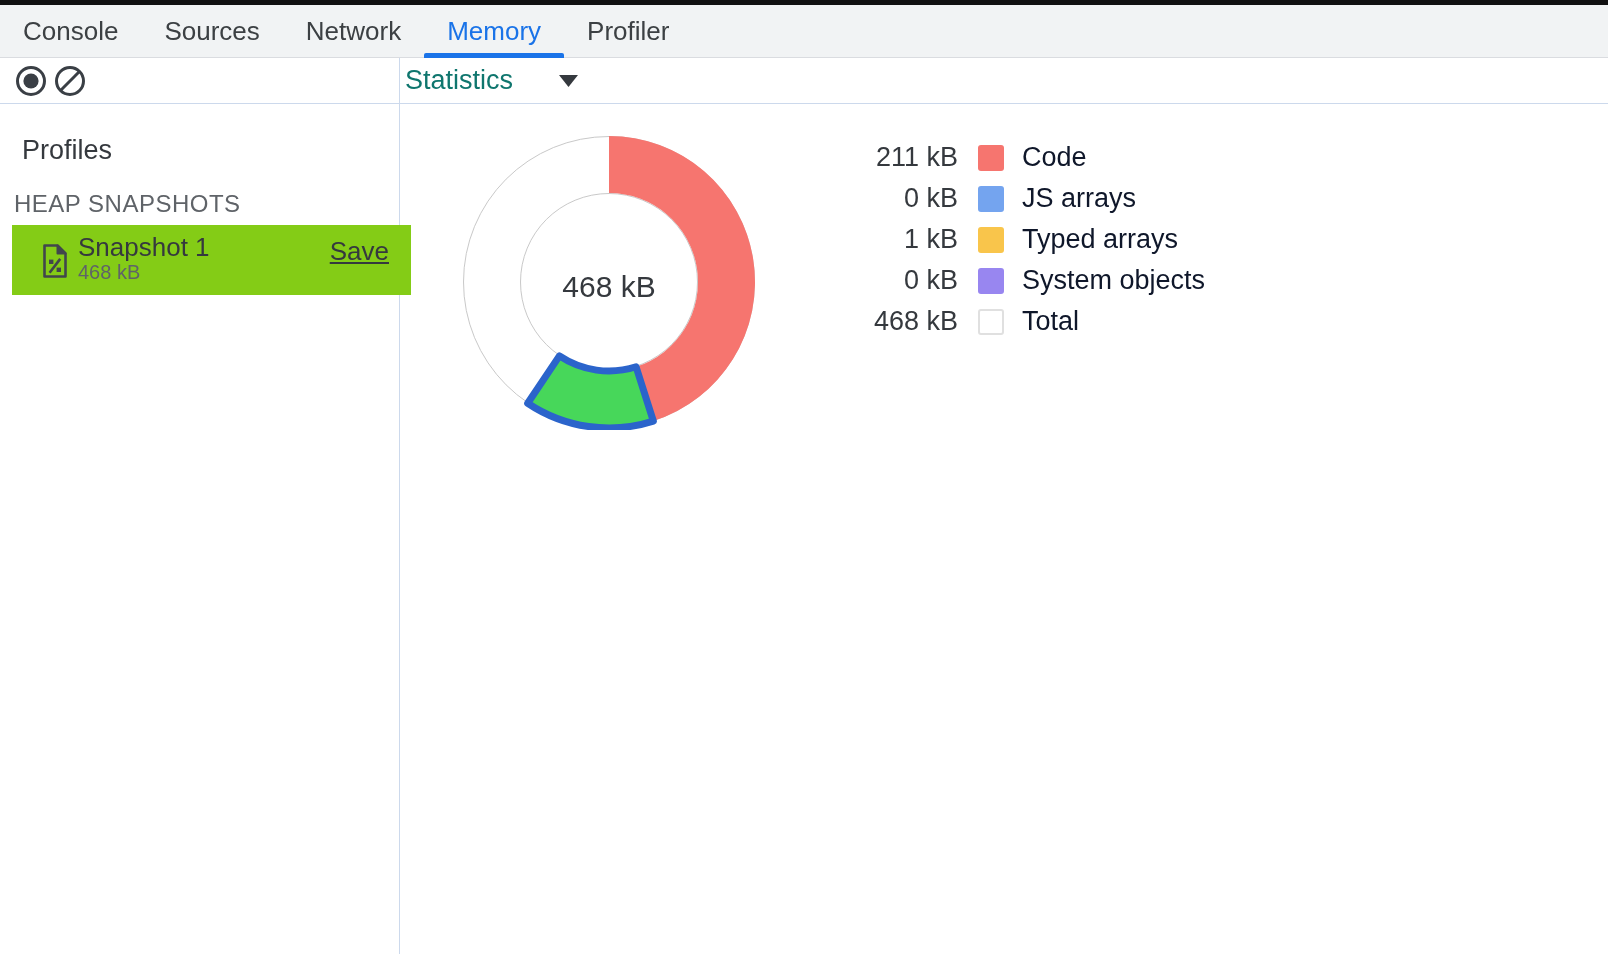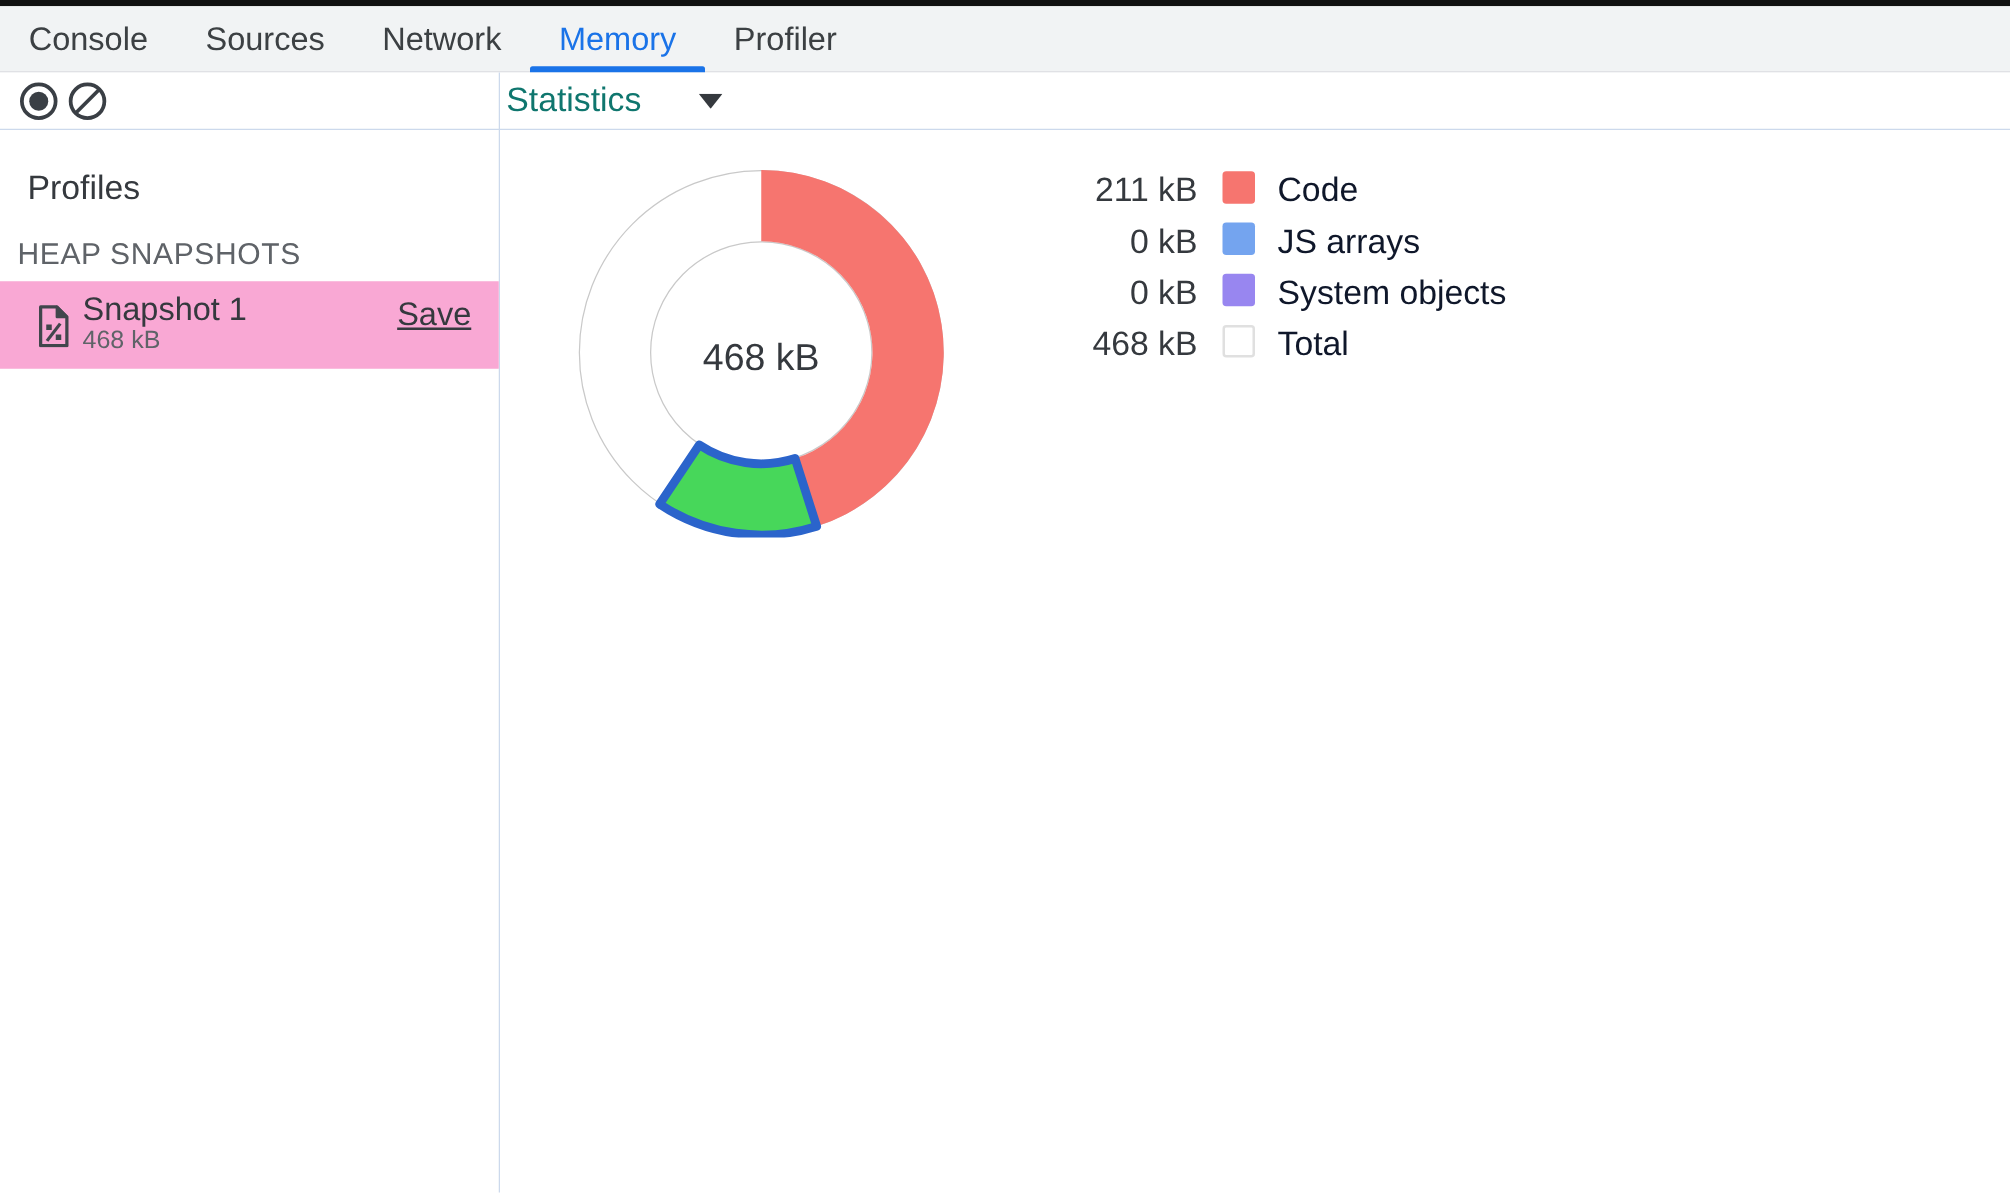--- a/index.html
+++ b/index.html
@@ -38,41 +38,41 @@
     display:flex;align-items:center;cursor:pointer;background:none;border:none;
     font-family:"Liberation Sans", sans-serif;font-size:27px;color:#0f766e;padding:0;
   }
   .view-select .arrow{margin-left:46px;display:flex;align-items:center;}
   
   .v-divider{position:absolute;left:399px;top:58px;width:1px;height:896px;background:#ccd9ec;}
   
   .sidebar-title{position:absolute;left:22px;top:135px;font-size:27px;color:#35393e;}
   .sidebar-section{position:absolute;left:14px;top:190px;font-size:24px;color:#5f6368;letter-spacing:.5px;}
   .snapshot-row{
-    position:absolute;left:0;top:225px;width:399px;height:70px;
-    background:#f9a8d4;cursor:pointer;
+    position:absolute;left:12px;top:225px;width:399px;height:70px;
+    background:#84cc16;cursor:pointer;
   }
   .snapshot-icon{position:absolute;left:30px;top:19px;}
   .snapshot-name{position:absolute;left:66px;top:8px;font-size:26px;line-height:28px;color:#35393e;}
   .snapshot-size{position:absolute;left:66px;top:36px;font-size:20px;line-height:22px;color:#5f6368;}
   .snapshot-save{
     position:absolute;right:22px;top:11px;font-size:26px;color:#35393e;
     text-decoration:underline;cursor:pointer;
   }
   
   .pie-wrap{position:absolute;left:461px;top:134px;width:296px;height:296px;}
   .pie-center-label{
     position:absolute;left:461px;top:134px;width:296px;height:296px;
     display:flex;align-items:center;justify-content:center;
     font-size:30px;color:#35393e;padding-top:10px;box-sizing:border-box;
     pointer-events:none;
   }
   
   .legend{position:absolute;left:768px;top:137px;}
-  .legend-row{display:flex;align-items:flex-start;height:41px;cursor:default;}
+  .legend-row{display:flex;align-items:center;height:41px;cursor:default;}
   .legend-row.bold .legend-value,.legend-row.bold .legend-label{font-weight:bold;}
   .legend-value{width:190px;text-align:right;font-size:27px;color:#35393e;white-space:nowrap;}
   .legend-swatch{width:26px;height:26px;border-radius:3px;margin-left:20px;flex:0 0 auto;box-sizing:border-box;}
   .legend-swatch.outlined{border:2px solid #e0e0e0;}
   .legend-label{margin-left:18px;font-size:27px;color:#0f172a;white-space:nowrap;}
 </style>
 </head>
 <body>
 
 <div class="top-strip"></div>
@@ -143,20 +143,25 @@
       <span class="legend-value">211 kB</span>
       <span class="legend-swatch" style="background: rgb(246, 117, 111);"></span>
       <span class="legend-label">Code</span>
     </div>
     <div class="legend-row">
       <span class="legend-value">0 kB</span>
       <span class="legend-swatch" style="background: rgb(116, 164, 239);"></span>
       <span class="legend-label">JS arrays</span>
     </div>
     <div class="legend-row">
+      <span class="legend-value">1 kB</span>
+      <span class="legend-swatch" style="background: rgb(249, 197, 75);"></span>
+      <span class="legend-label">Typed arrays</span>
+    </div>
+    <div class="legend-row">
       <span class="legend-value">0 kB</span>
       <span class="legend-swatch" style="background: rgb(152, 134, 240);"></span>
       <span class="legend-label">System objects</span>
     </div>
     <div class="legend-row">
       <span class="legend-value">468 kB</span>
       <span class="legend-swatch outlined" style="background: rgb(255, 255, 255);"></span>
       <span class="legend-label">Total</span>
     </div>
   </div>

